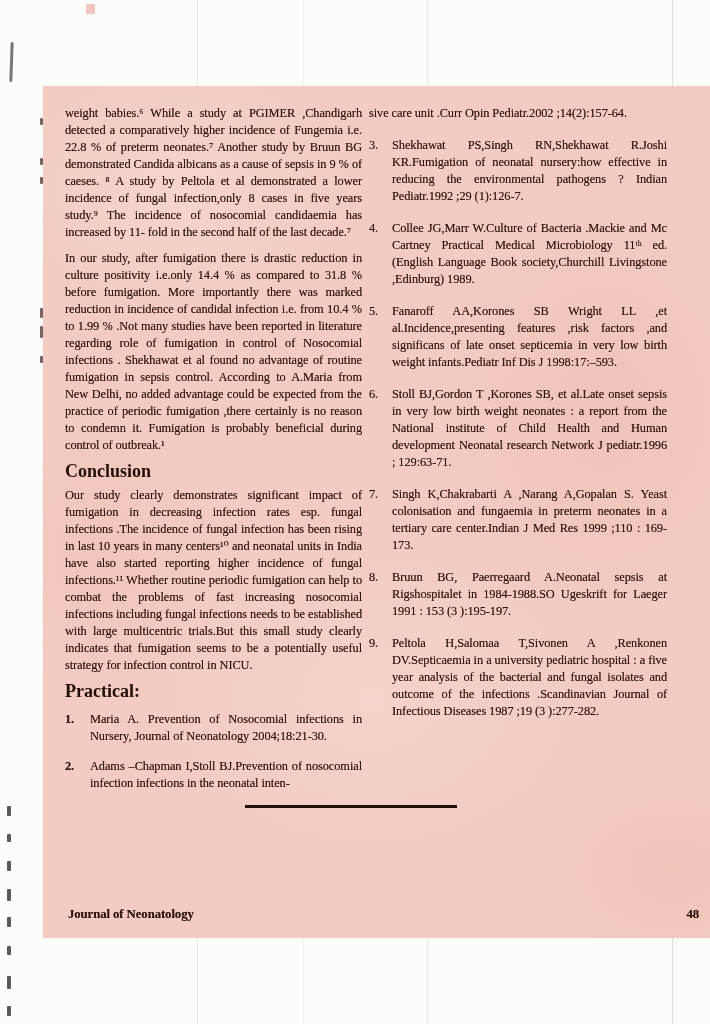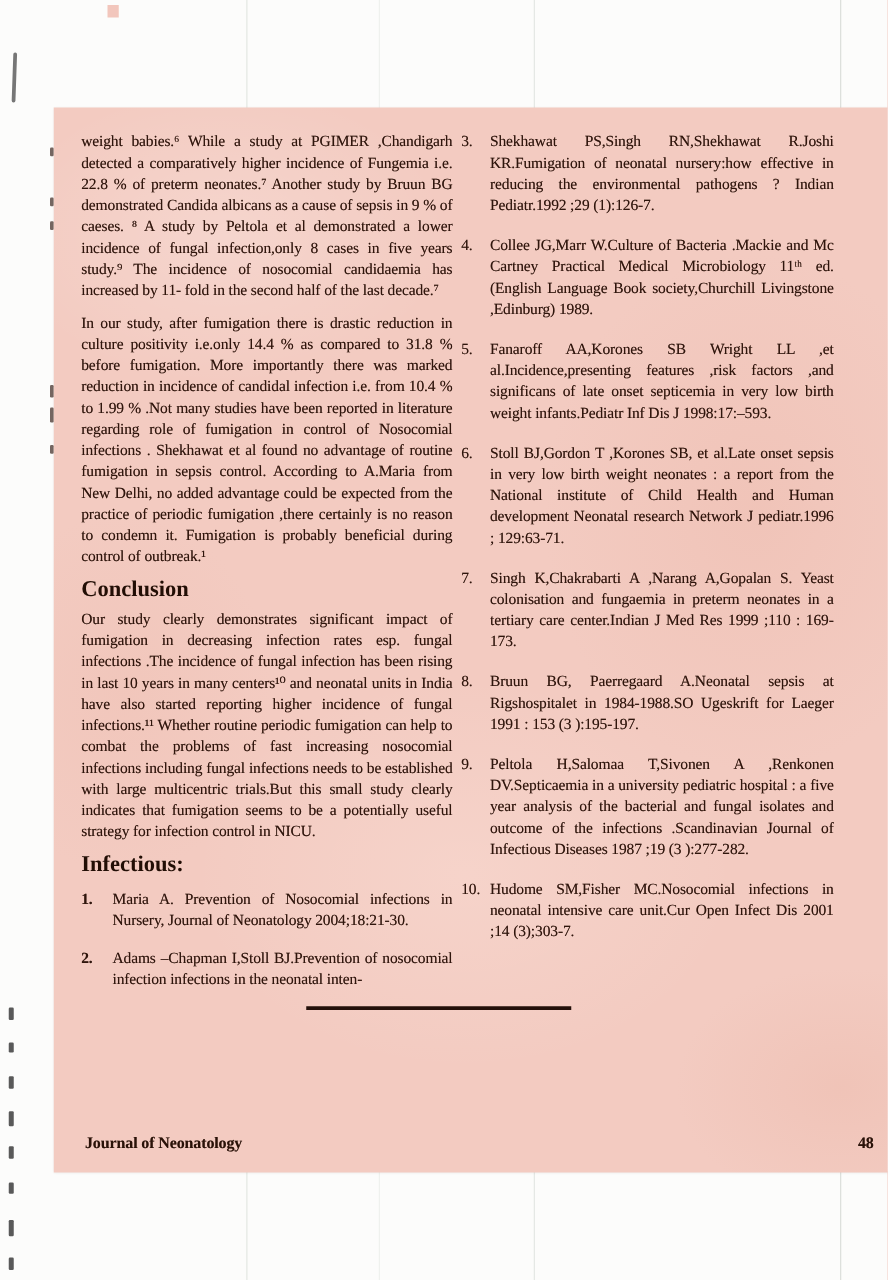--- a/index.html
+++ b/index.html
@@ -167,35 +167,36 @@
 <div class="tick" style="top:326px;height:12px"></div>
 <div class="tick" style="top:356px"></div>
 
 <div class="page">
 
   <div class="col col-left">
     <p class="body">weight babies.⁶ While a study at PGIMER ,Chandigarh detected a comparatively higher incidence of Fungemia i.e. 22.8 % of preterm neonates.⁷ Another study by Bruun BG demonstrated  Candida albicans as a cause of sepsis in 9 % of caeses. ⁸ A study by Peltola et al demonstrated a lower incidence of fungal infection,only 8 cases in five years study.⁹ The incidence  of nosocomial candidaemia has increased by 11- fold in the second half of the last decade.⁷</p>
     <p class="body">In our study, after fumigation there is drastic reduction in culture positivity i.e.only 14.4 % as compared to 31.8 % before fumigation. More importantly there was  marked reduction in incidence of candidal infection i.e. from 10.4 % to 1.99 % .Not many studies have been reported in literature regarding role of fumigation in control of Nosocomial infections . Shekhawat et al found no advantage of routine fumigation in sepsis control. According to A.Maria from New Delhi, no added advantage could be expected from the practice of periodic fumigation ,there certainly is no reason to condemn it. Fumigation is probably beneficial during control of outbreak.¹</p>
     <h3 class="heading">Conclusion</h3>
     <p class="body">Our study clearly demonstrates significant impact of fumigation in decreasing infection rates esp. fungal infections .The incidence of fungal infection has been rising in last 10 years in many centers¹⁰ and neonatal units in India have also started reporting  higher incidence of  fungal infections.¹¹ Whether routine periodic fumigation can help to combat the problems of fast increasing nosocomial infections including fungal infections needs to be established with large multicentric trials.But this small study clearly indicates that fumigation  seems to be a potentially useful strategy for infection control in NICU.</p>
-    <h3 class="heading refs-heading">Infectious:</h3>
+    <h3 class="heading refs-heading">Practical:</h3>
 
     <div class="ref">
       <span class="ref-num">1.</span>
       <span class="ref-text">Maria A. Prevention of  Nosocomial infections in Nursery, Journal of Neonatology  2004;18:21-30.</span>
     </div>
     <div class="ref">
       <span class="ref-num">2.</span>
       <span class="ref-text">Adams –Chapman I,Stoll BJ.Prevention of nosocomial infection infections in the neonatal inten-</span>
     </div>
 
     <div class="rule"></div>
   </div>
 
   <div class="col col-right">
+    <div class="continuation">sive care unit .Curr Opin Pediatr.2002 ;14(2):157-64.</div>
 
     <div class="ref">
       <span class="ref-num">3.</span>
       <span class="ref-text">Shekhawat PS,Singh RN,Shekhawat R.Joshi KR.Fumigation of neonatal nursery:how effective in reducing the environmental pathogens ? Indian Pediatr.1992 ;29 (1):126-7.</span>
     </div>
     <div class="ref">
       <span class="ref-num">4.</span>
       <span class="ref-text">Collee JG,Marr W.Culture of Bacteria .Mackie and Mc Cartney Practical Medical Microbiology 11ᵗʰ ed.(English Language Book society,Churchill Livingstone ,Edinburg) 1989.</span>
     </div>
     <div class="ref">
@@ -210,24 +211,20 @@
       <span class="ref-num">7.</span>
       <span class="ref-text">Singh K,Chakrabarti A ,Narang A,Gopalan S. Yeast colonisation and fungaemia in preterm neonates in a tertiary care center.Indian J Med Res 1999 ;110 : 169-173.</span>
     </div>
     <div class="ref">
       <span class="ref-num">8.</span>
       <span class="ref-text">Bruun BG, Paerregaard A.Neonatal sepsis at Rigshospitalet in 1984-1988.SO  Ugeskrift for Laeger 1991 : 153 (3 ):195-197.</span>
     </div>
     <div class="ref">
       <span class="ref-num">9.</span>
       <span class="ref-text">Peltola H,Salomaa T,Sivonen A ,Renkonen DV.Septicaemia in a university pediatric hospital : a five year analysis of the bacterial and fungal isolates and outcome of the infections .Scandinavian Journal of Infectious Diseases 1987 ;19 (3 ):277-282.</span>
-    </div>
-    <div class="ref">
-      <span class="ref-num">10.</span>
-      <span class="ref-text">Hudome SM,Fisher MC.Nosocomial infections in neonatal intensive care unit.Cur Open Infect Dis 2001 ;14 (3);303-7.</span>
     </div>
   </div>
 
   <div class="footer">
     <span>Journal of Neonatology</span>
     <span>48</span>
   </div>
 
 </div>
 

